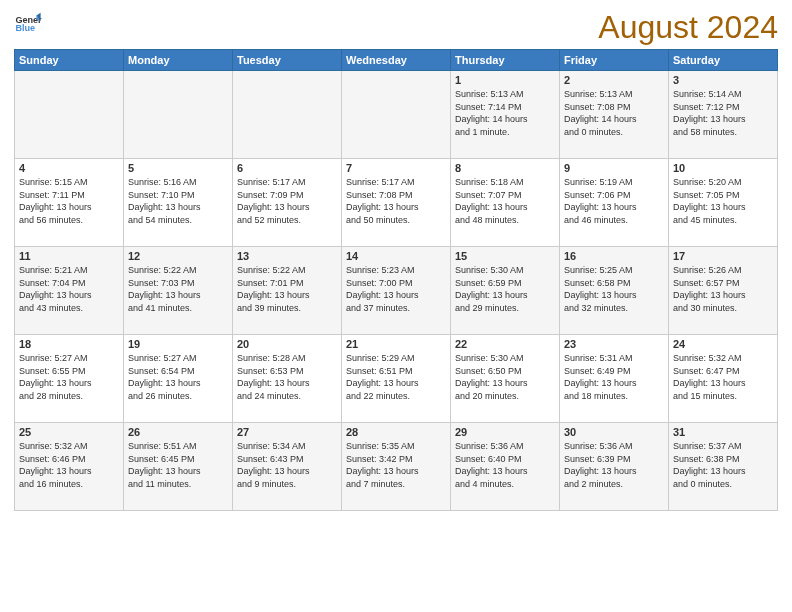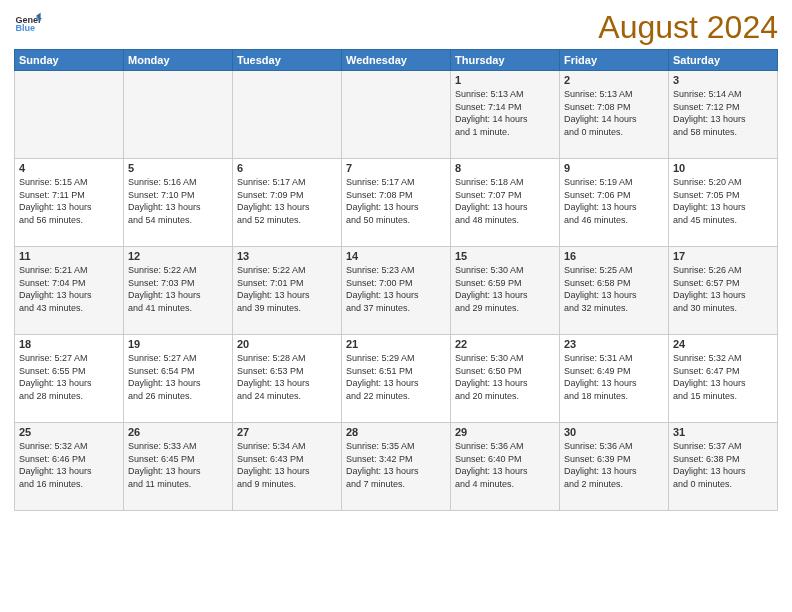--- a/index.html
+++ b/index.html
@@ -217,21 +217,21 @@
             <div class="cell-content"><span>Sunrise: 5:32 AM</span><br><span>Sunset: 6:47 PM</span><br><span>Daylight: 13 hours</span><br><span>and 15 minutes.</span></div>
           </td>
         </tr>
         <tr>
           <td>
             <span class="day-num">25</span>
             <div class="cell-content"><span>Sunrise: 5:32 AM</span><br><span>Sunset: 6:46 PM</span><br><span>Daylight: 13 hours</span><br><span>and 16 minutes.</span></div>
           </td>
           <td>
             <span class="day-num">26</span>
-            <div class="cell-content"><span>Sunrise: 5:33 AM</span><br><span>Sunset: 6:45 PM</span><br><span>Daylight: 13 hours</span><br><span>and 11 minutes.</span></div>
+            <div class="cell-content"><span>Sunrise: 5:51 AM</span><br><span>Sunset: 6:45 PM</span><br><span>Daylight: 13 hours</span><br><span>and 11 minutes.</span></div>
           </td>
           <td>
             <span class="day-num">27</span>
             <div class="cell-content"><span>Sunrise: 5:34 AM</span><br><span>Sunset: 6:43 PM</span><br><span>Daylight: 13 hours</span><br><span>and 9 minutes.</span></div>
           </td>
           <td>
             <span class="day-num">28</span>
             <div class="cell-content"><span>Sunrise: 5:35 AM</span><br><span>Sunset: 3:42 PM</span><br><span>Daylight: 13 hours</span><br><span>and 7 minutes.</span></div>
           </td>
           <td>

